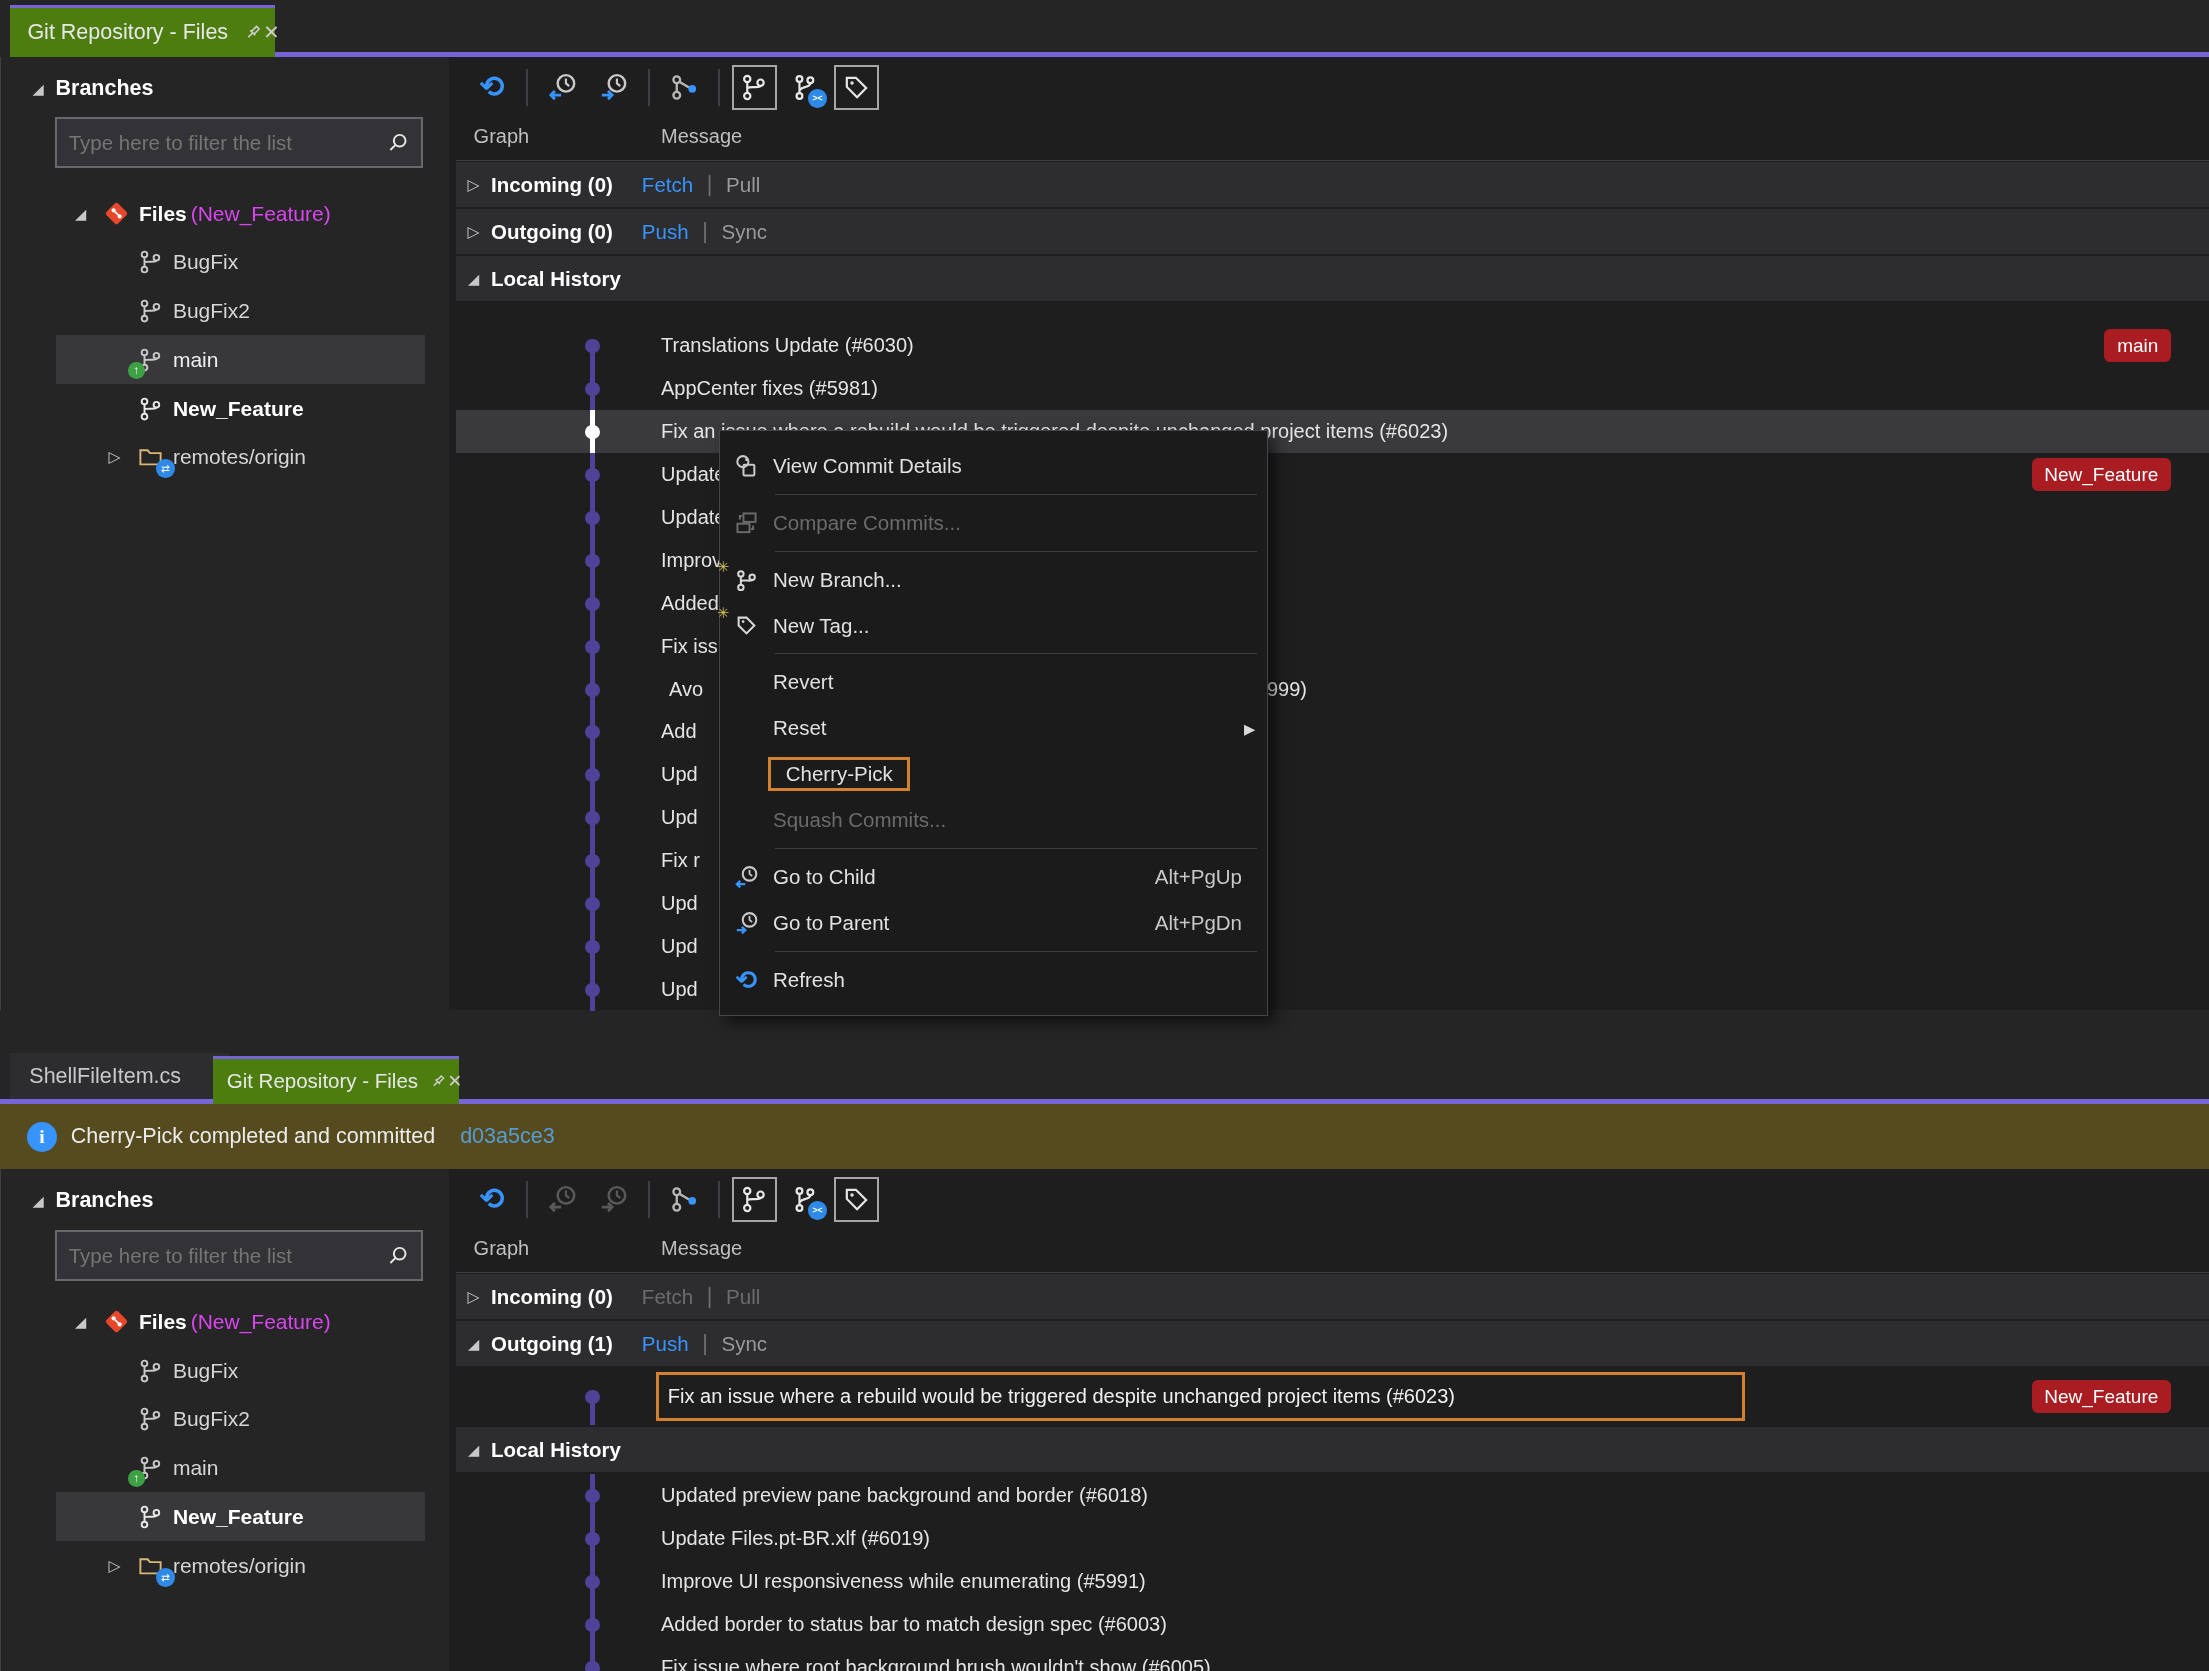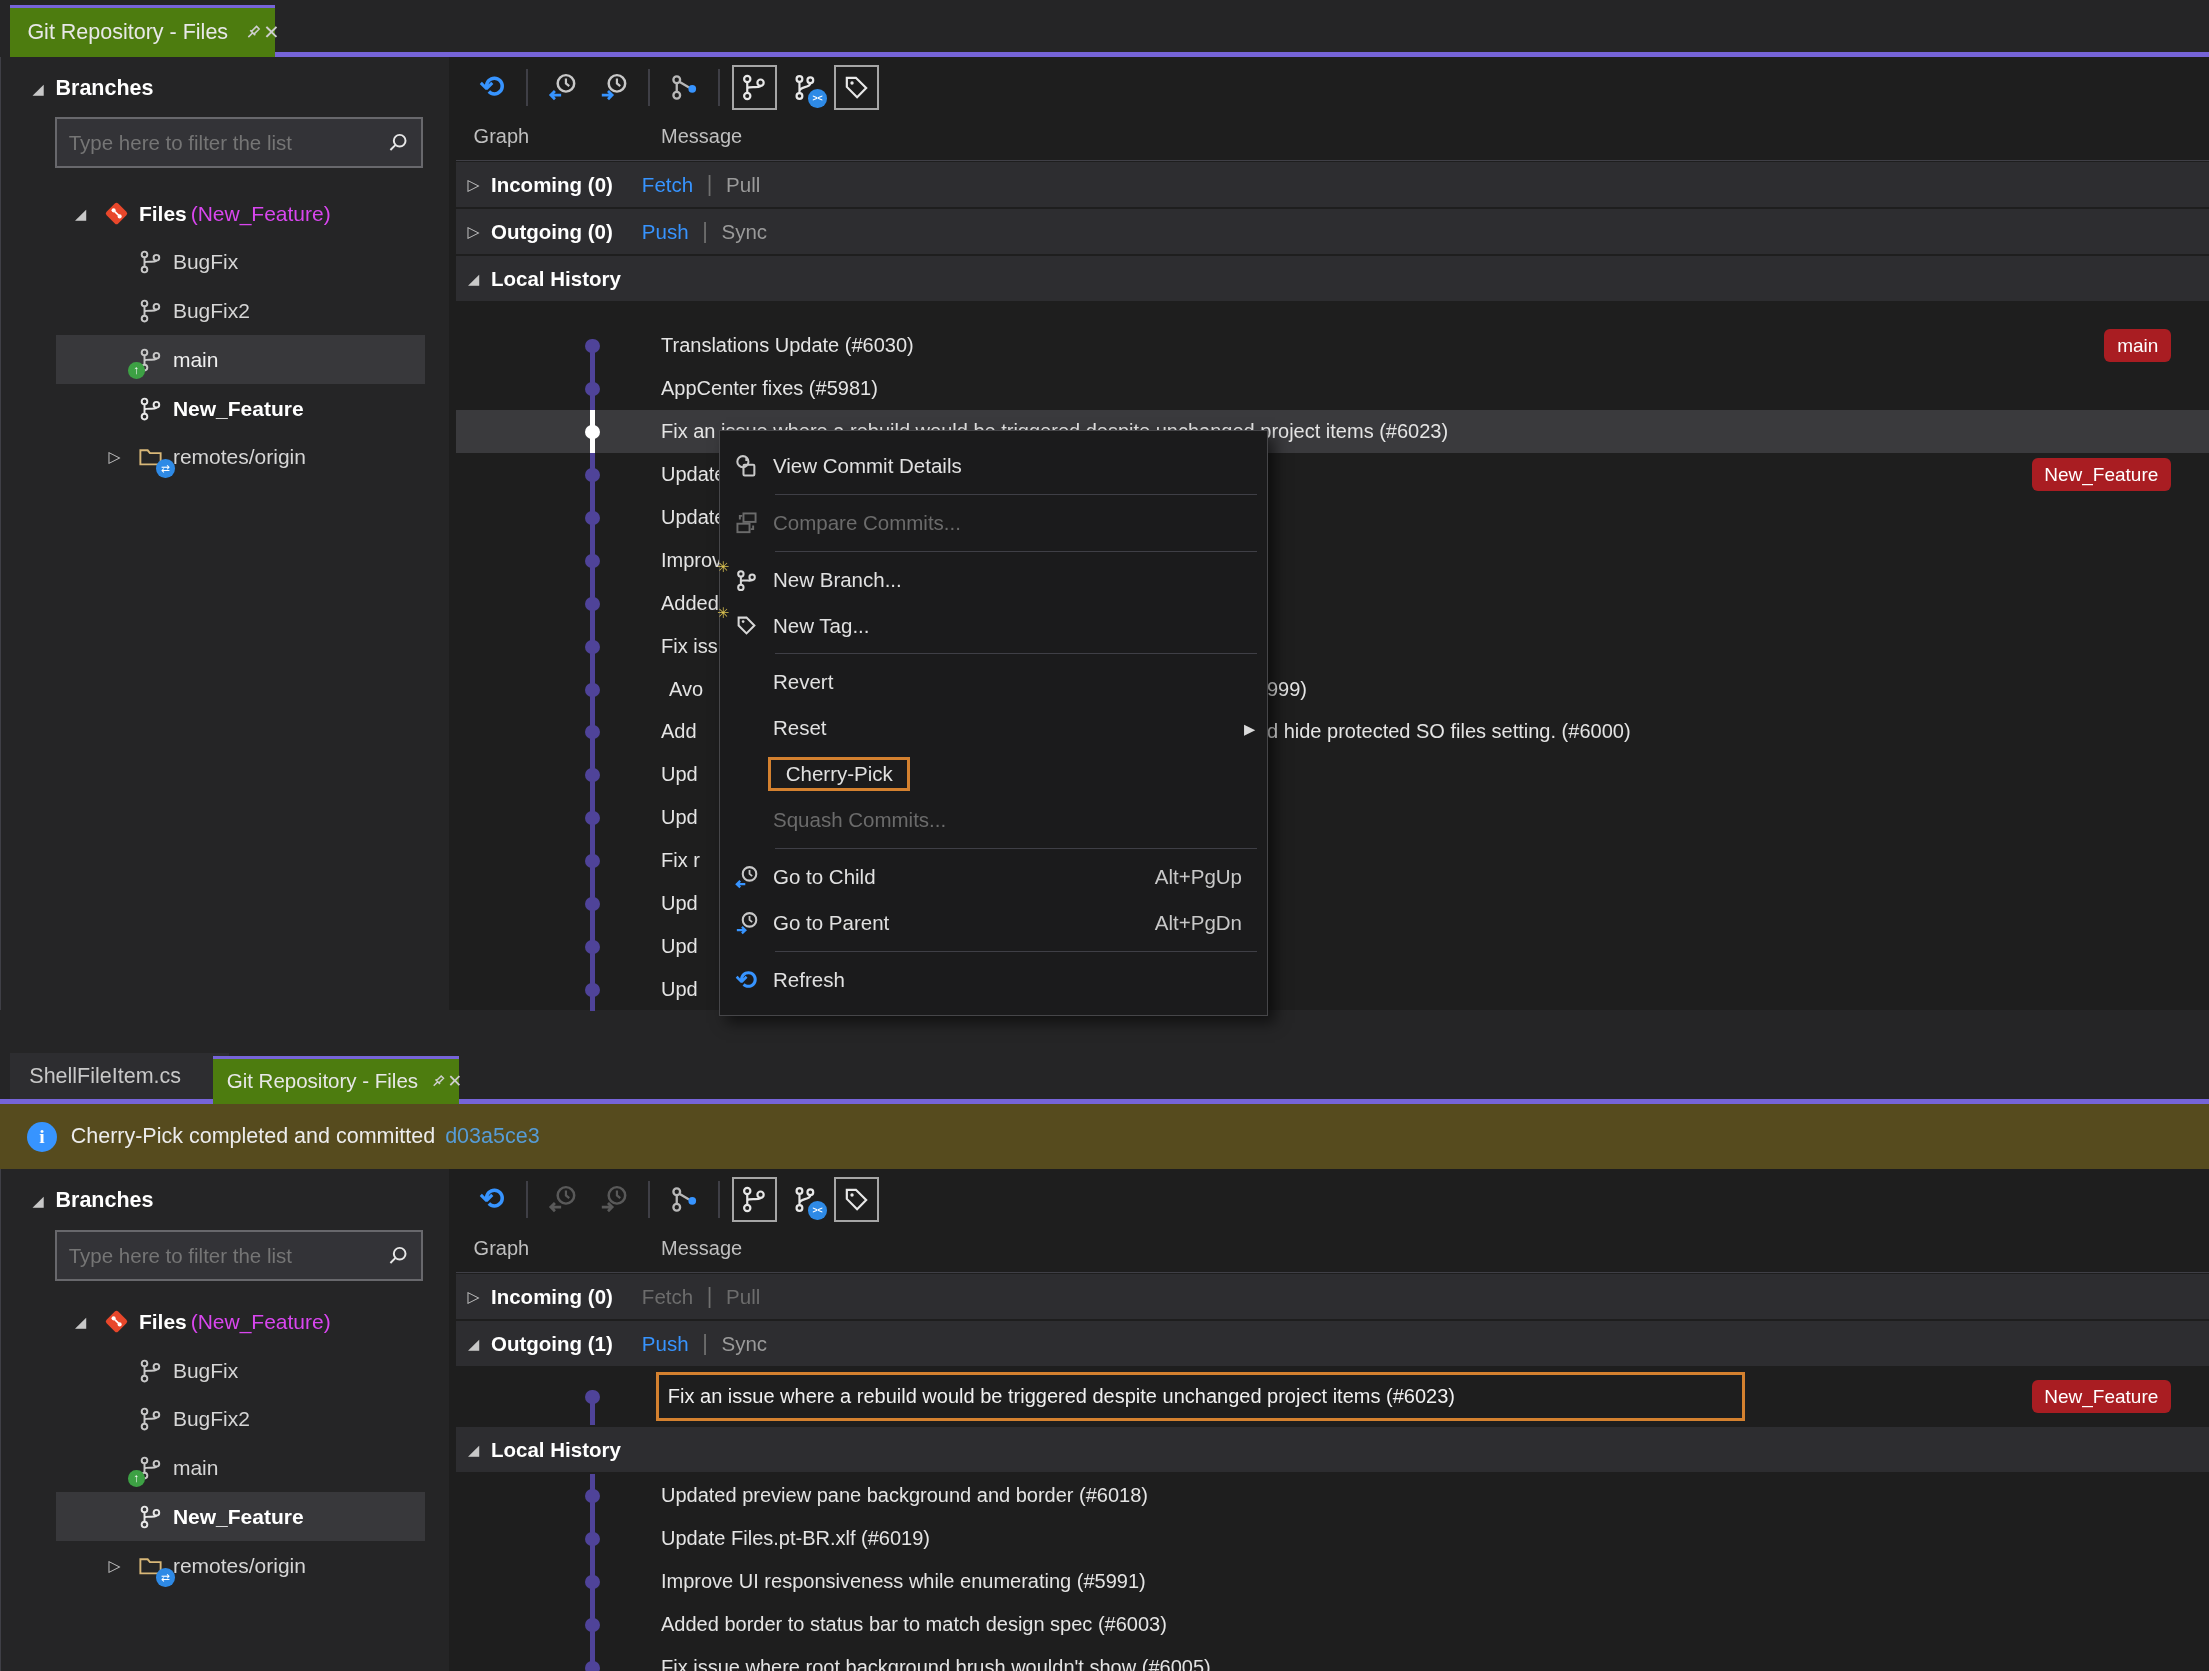--- a/index.html
+++ b/index.html
@@ -68,21 +68,21 @@
   .mi.dis{color:#6B6B6B;}
   .mico{width:53px;display:flex;align-items:center;justify-content:center;flex:0 0 auto;}
   .mlabel{white-space:nowrap;}
   .mlabel.boxed{border:3.9px solid #D4812F;padding:2px 14.6px;margin-left:-4.9px;}
   .mshort{position:absolute;right:25px;color:#C8C8C8;}
   .msub{position:absolute;right:11.7px;color:#DADADA;font-size:14.6px;font-family:"DejaVu Sans",sans-serif;}
   .msep{border-top:1px solid #3F3F46;margin:4.9px 9.8px 4.9px 55px;}
   
   #infobar{position:absolute;left:0;right:0;top:51px;height:65px;background:#564B1E;display:flex;align-items:center;color:#ECECEC;font-size:21.5px;}
   .infoicon{width:30px;height:30px;border-radius:50%;background:#3794FF;color:#FFFFFF;font-weight:bold;font-size:19.5px;line-height:30px;text-align:center;margin:0 13.7px 0 27px;font-family:"Liberation Serif","DejaVu Serif",serif;}
-  .hash{color:#569CD6;margin-left:10px;}
+  .hash{color:#569CD6;margin-left:25px;}
   
   .obox{position:absolute;left:200px;top:3.9px;width:1089px;height:49px;border:3.9px solid #D4812F;box-sizing:border-box;display:flex;align-items:center;}
   .obox .omsg{padding-left:8.8px;font-size:20px;color:#F0F0F0;white-space:nowrap;}
   svg{display:block;}
 </style>
 </head>
 <body>
 
 <div id="screen">
 
@@ -331,21 +331,20 @@
           <span class="gline gl-bot"></span>
           <span class="gdot"></span>
         <span class="cmsg" style="left:213px;">Avo</span>
         <span class="ctail">999)</span>
       </div>
       <div class="crow" style="top:653px;">
         <span class="gline gl-top"></span>
           <span class="gline gl-bot"></span>
           <span class="gdot"></span>
         <span class="cmsg">Add</span>
-        <span class="ctail">d hide protected SO files setting. (#6000)</span>
       </div>
       <div class="crow" style="top:696px;">
         <span class="gline gl-top"></span>
           <span class="gline gl-bot"></span>
           <span class="gdot"></span>
         <span class="cmsg">Upd</span>
       </div>
       <div class="crow" style="top:739px;">
         <span class="gline gl-top"></span>
           <span class="gline gl-bot"></span>

